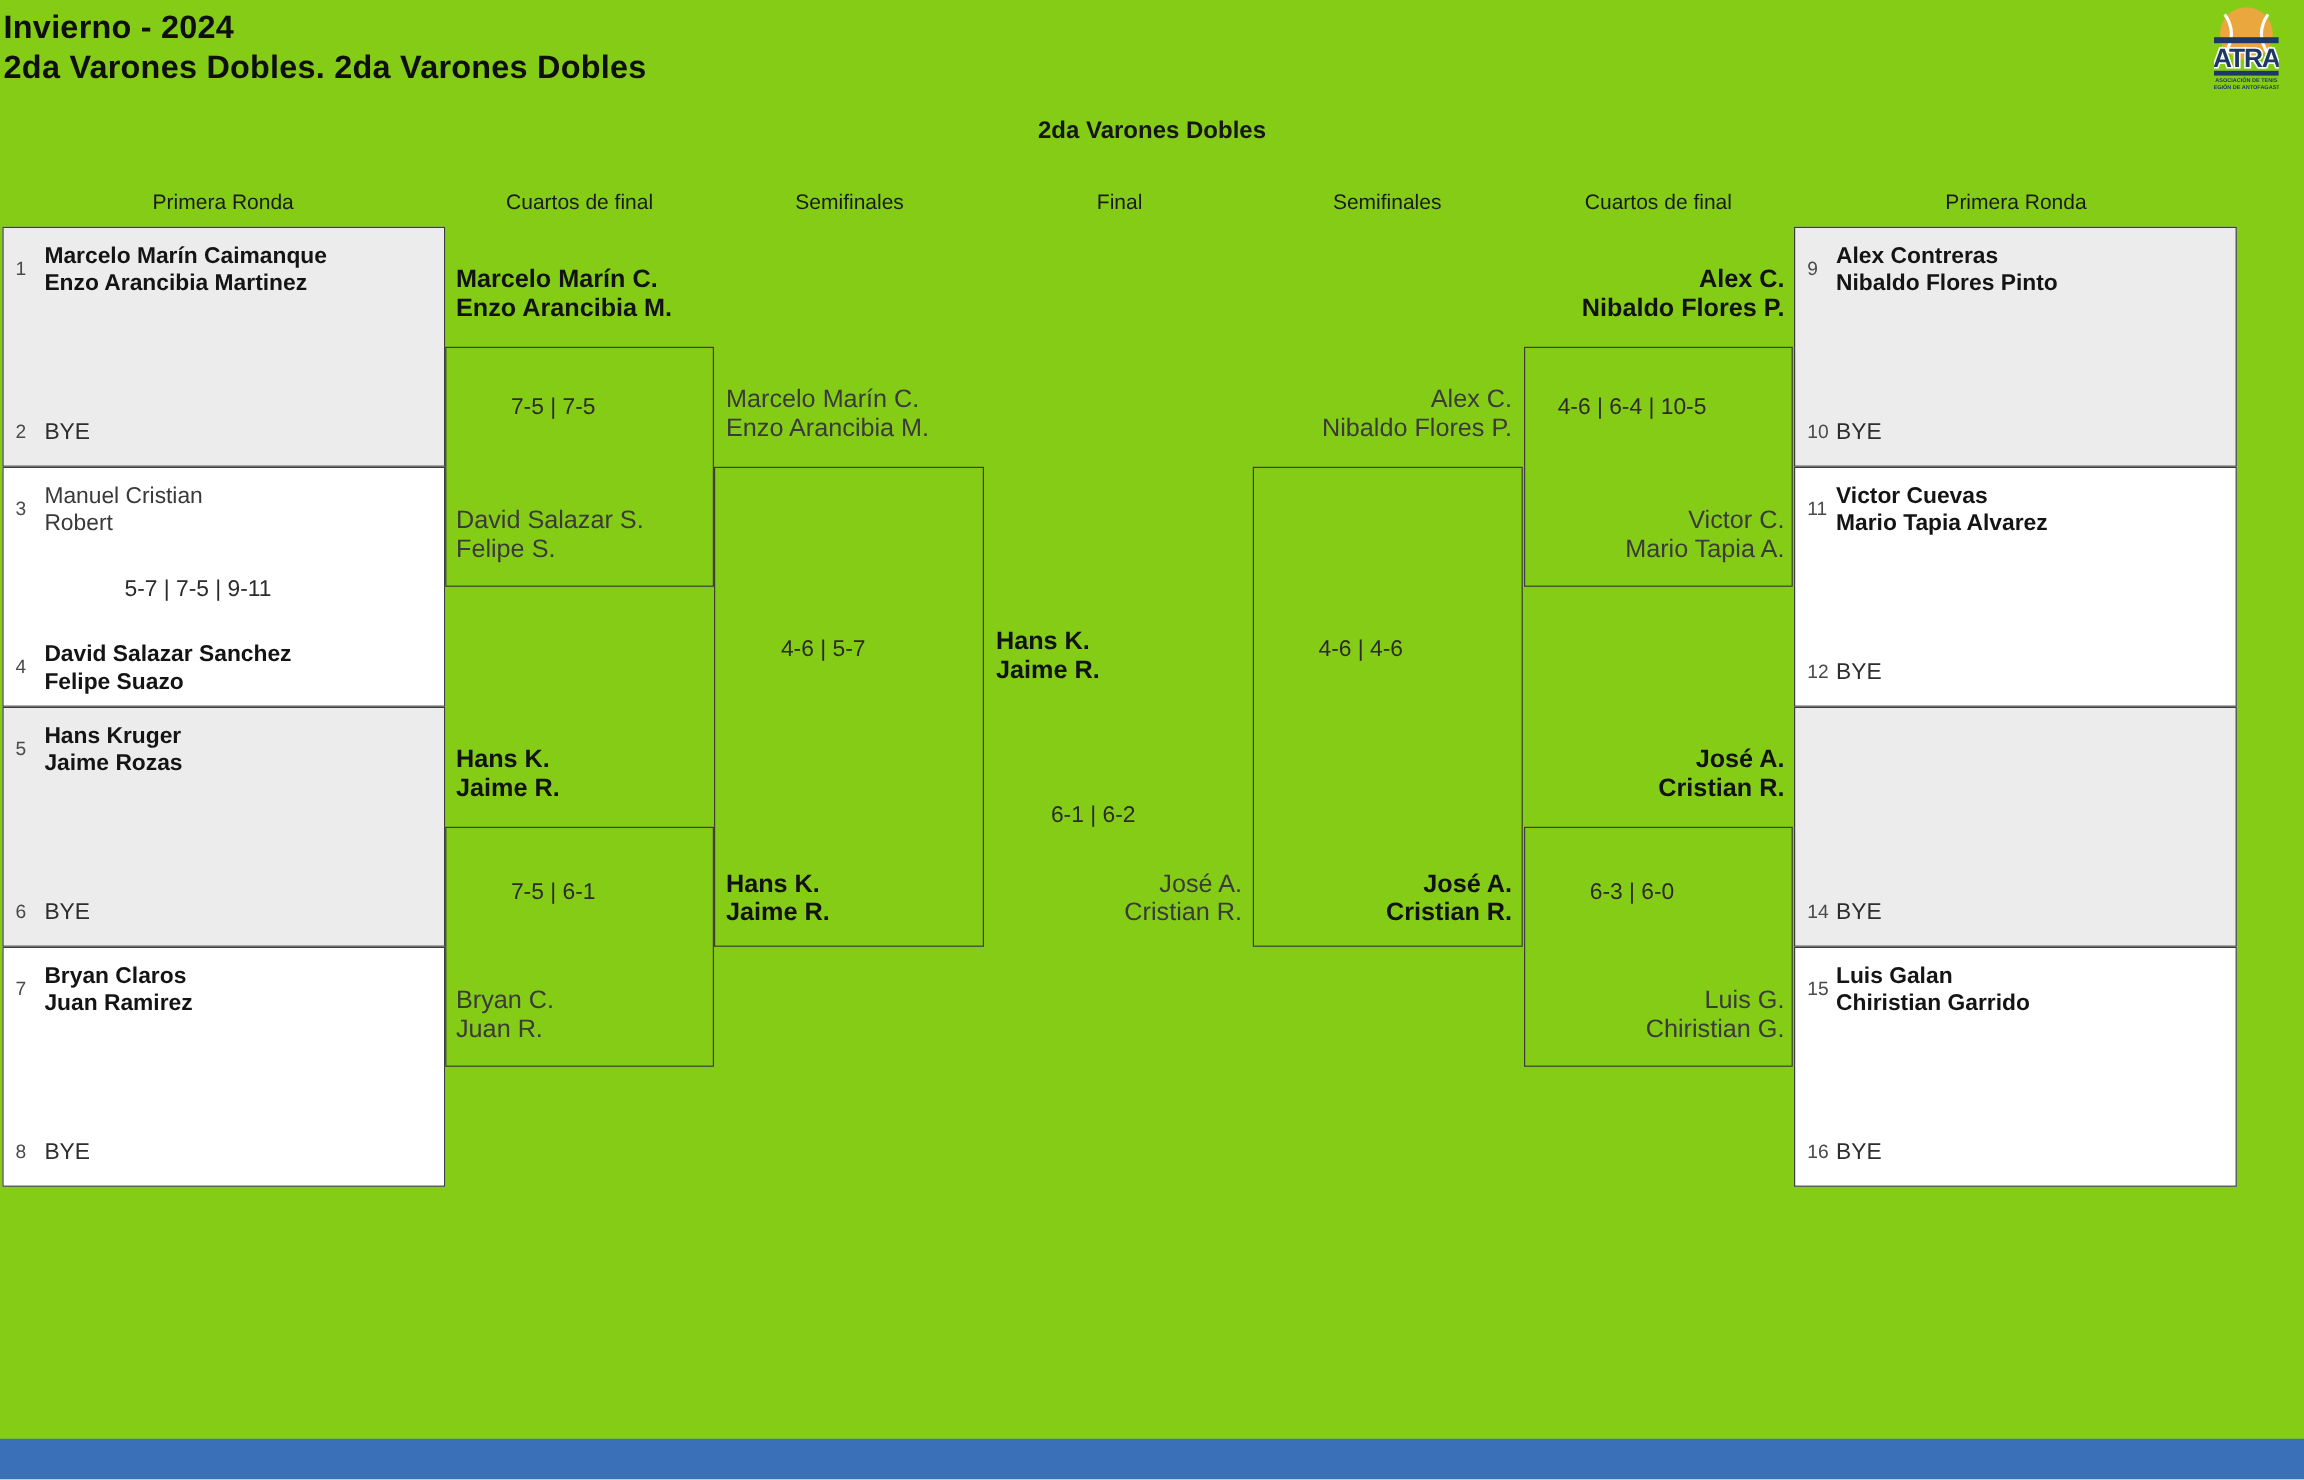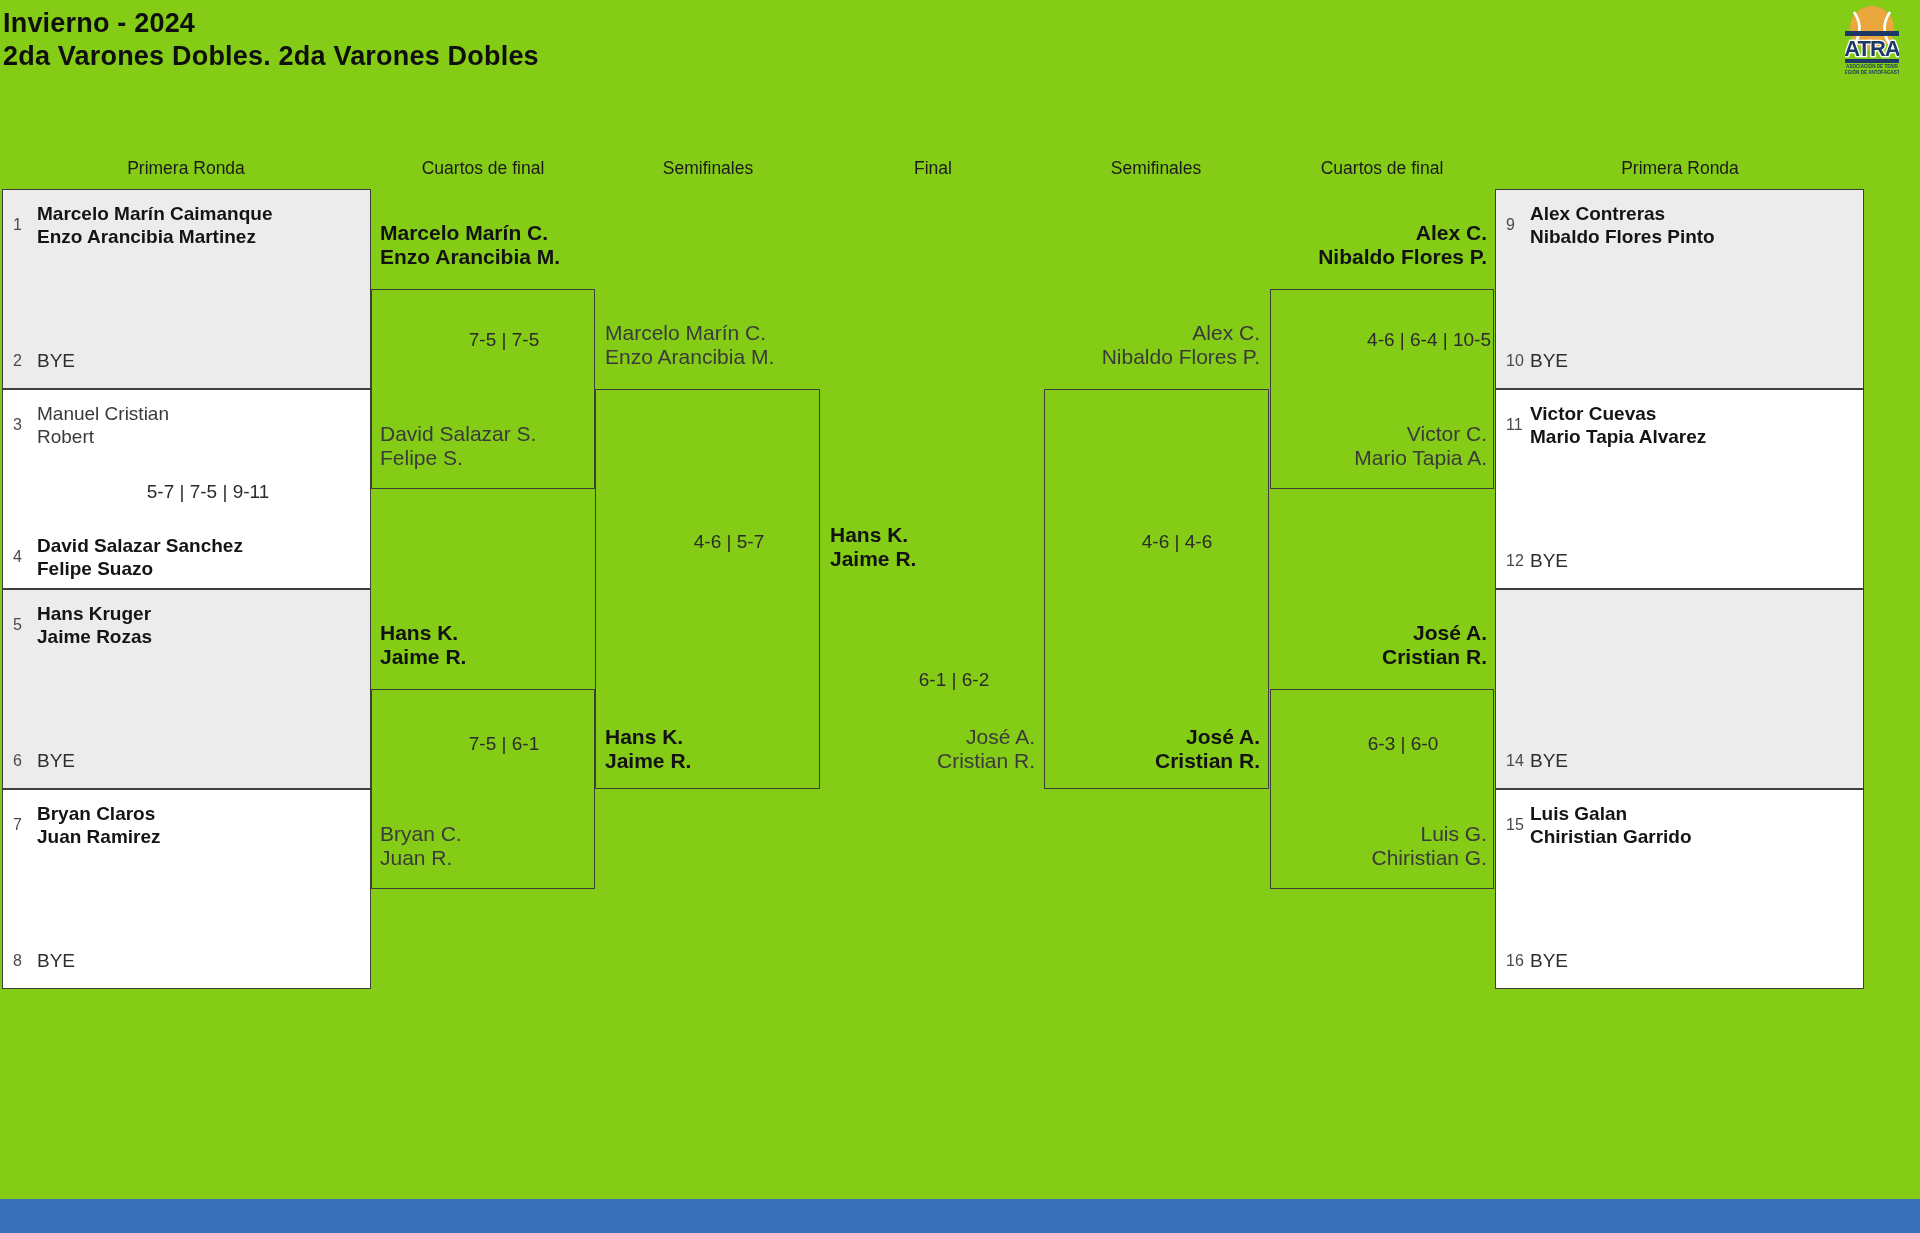--- a/index.html
+++ b/index.html
@@ -21,33 +21,34 @@
   .names{font-size:19px;line-height:23px;font-weight:700;color:#141414;}
   .names.regular{font-weight:400;color:#3a3a3a;}
   .bye{font-size:19px;color:#2e2e2e;font-weight:400;}
 
   .match-box{position:absolute;border:1px solid #3e3e3e;box-sizing:border-box;background:transparent;}
 
   .pair{position:absolute;font-size:21px;line-height:24px;white-space:nowrap;}
   .pair.bold{font-weight:700;color:#121212;}
   .pair.reg{font-weight:400;color:#3a3a3a;}
   .pair.r{text-align:right;}
-  .score{position:absolute;width:176px;text-align:center;font-size:19px;color:#2b2b2b;white-space:nowrap;padding-left:43px;}
+  .score{position:absolute;width:176px;text-align:center;font-size:19px;color:#2b2b2b;white-space:nowrap;}
 
   .footer-bar{position:absolute;left:0;right:0;top:1199px;height:34px;}
 
   .logo{position:absolute;left:1845px;top:4px;width:54px;height:72px;}
 </style>
 </head>
 <body>
 
 <div id="app">
 
   <div class="page-title" style="top:8px;">Invierno - 2024</div>
   <div class="page-title" style="top:41px;text-align:right;">2da Varones Dobles. 2da Varones Dobles</div>
+  <div class="bracket-title">2da Varones Dobles</div>
 
   <div class="logo">
     <svg width="54" height="72" viewBox="0 0 54 72">
       <circle cx="27" cy="24" r="22" fill="#e9a73e"></circle>
       <path d="M9 8 q11 16 0 33" stroke="#ffffff" stroke-width="2.6" fill="none"></path>
       <path d="M45 8 q-11 16 0 33" stroke="#ffffff" stroke-width="2.6" fill="none"></path>
       <rect x="0" y="27" width="54" height="5" fill="#1e3866"></rect>
       <text x="27" y="52" text-anchor="middle" font-family="Liberation Sans, DejaVu Sans, sans-serif" font-size="22" font-weight="bold" fill="#1e3866" stroke="#ffffff" stroke-width="2.6" paint-order="stroke" letter-spacing="-1">ATRA</text>
       <rect x="0" y="55" width="54" height="4" fill="#1e3866"></rect>
       <text x="27" y="64" text-anchor="middle" font-family="Liberation Sans, DejaVu Sans, sans-serif" font-size="4.6" font-weight="bold" fill="#1e3866">ASOCIACIÓN DE TENIS</text>
@@ -197,21 +198,21 @@
   <div class="score" style="left:373px;top:733px;">7-5 | 6-1</div>
   <div class="pair reg" style="left:380px;top:822px;">
     <div>Bryan C.</div>
     <div>Juan R.</div>
   </div>
 
   <div class="pair bold r" style="right:433px;top:221px;">
     <div>Alex C.</div>
     <div>Nibaldo Flores P.</div>
   </div>
-  <div class="score" style="left:1272px;top:329px;text-align:right;">4-6 | 6-4 | 10-5</div>
+  <div class="score" style="left:1272px;top:329px;">4-6 | 6-4 | 10-5</div>
   <div class="pair reg r" style="right:433px;top:422px;">
     <div>Victor C.</div>
     <div>Mario Tapia A.</div>
   </div>
 
   <div class="pair bold r" style="right:433px;top:621px;">
     <div>José A.</div>
     <div>Cristian R.</div>
   </div>
   <div class="score" style="left:1272px;top:733px;">6-3 | 6-0</div>

